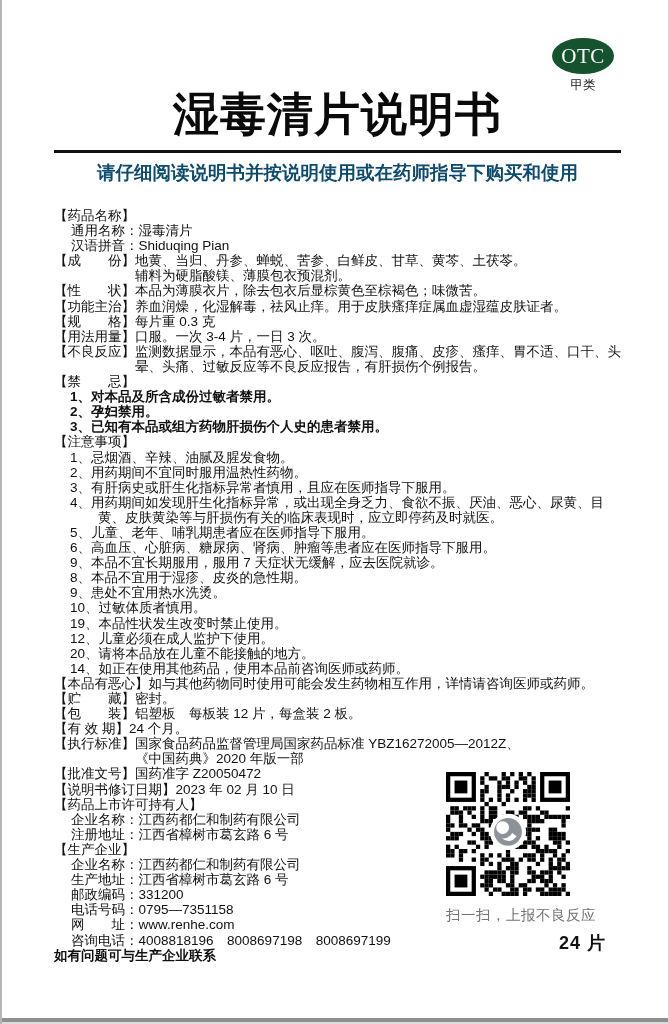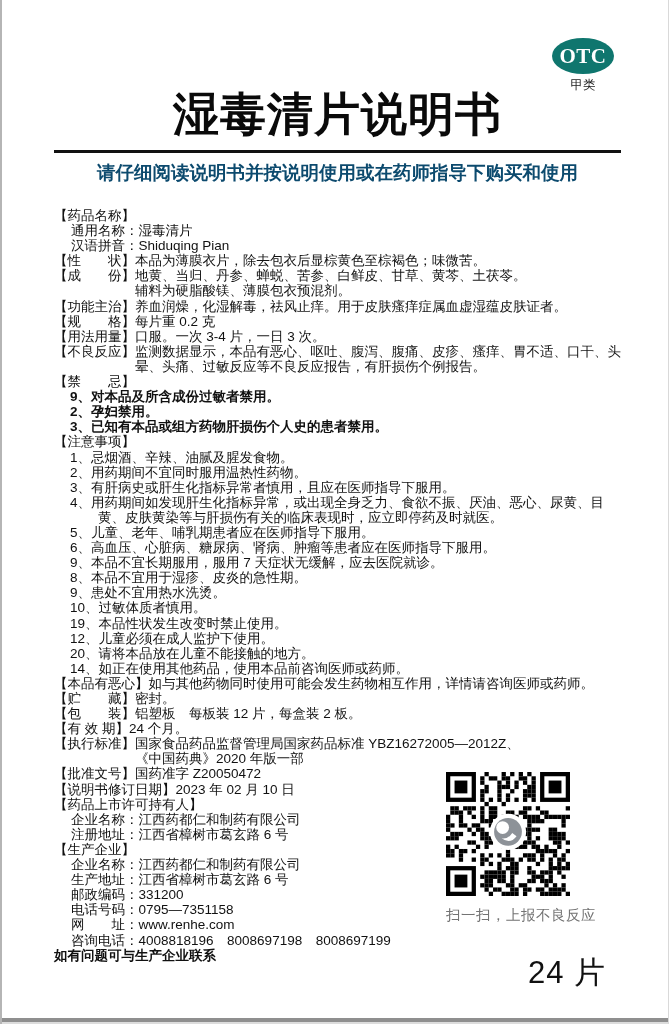--- a/index.html
+++ b/index.html
@@ -15,24 +15,24 @@
     border-right:1px solid #d9d9d9;
   }
   .bottom-edge{position:absolute;left:0;right:0;bottom:2px;height:4px;background:#8f8f8f;}
   .bottom-edge2{position:absolute;left:0;right:0;bottom:0;height:2px;background:#dcdcdc;}
 
   .content{position:absolute;left:52px;top:0;width:567px;}
 
   
   .otc{position:absolute;top:38px;right:2px;width:72px;text-align:center;}
   .otc-badge{
-    width:62px;height:36px;margin:0 auto;background:#0f766e;border-radius:50%;
+    width:62px;height:36px;margin:0 auto;background:#14532d;border-radius:50%;
     color:#fff;display:flex;align-items:center;justify-content:center;
     font-family:"Liberation Serif","DejaVu Serif",serif;
-    font-size:21px;font-weight:700;letter-spacing:.5px;
+    font-size:21px;font-weight:400;letter-spacing:.5px;
   }
   .otc-class{font-size:12.5px;margin-top:3px;color:#1a1a1a;}
 
   .title{
     margin:0;padding-top:84px;text-align:center;
     font-size:46px;line-height:60px;font-weight:700;letter-spacing:1px;color:#0a0a0a;
   }
   .rule{border:none;border-top:3px solid #111;margin:6px 0 0 0;}
   .subtitle{text-align:center;font-size:18.5px;font-weight:700;margin-top:7px;color:#0c4a6e;}
 
@@ -43,21 +43,21 @@
   .sub{margin-left:17px;}
   .item{margin-left:16px;padding-left:28px;text-indent:-28px;}
   .item.b{font-weight:700;}
   .footer-note{font-weight:700;font-size:13.5px;line-height:15.1px;}
 
   
   .qr-wrap{position:absolute;left:444px;top:772px;width:132px;}
   .qr-box{width:124px;height:124px;}
   .qr-caption{font-size:14.5px;margin-top:6px;letter-spacing:.5px;white-space:nowrap;color:#737373;}
 
-  .pack-count{position:absolute;right:62px;top:952px;font-size:31px;font-weight:400;letter-spacing:1px;}
+  .pack-count{position:absolute;right:62px;top:931px;font-size:18px;font-weight:700;letter-spacing:1px;}
 </style>
 </head>
 <body>
 
 <div class="page">
   <div class="content">
 
     <div class="otc">
       <div class="otc-badge">OTC</div>
       <div class="otc-class">甲类</div>
@@ -70,60 +70,60 @@
     <div class="sections">
         <div class="sec">
           <div class="entry">
             <span class="lbl">【药品名称】</span>
           </div>
           <div class="sub">通用名称：湿毒清片</div>
           <div class="sub">汉语拼音：Shiduqing Pian</div>
         </div>
         <div class="sec">
           <div class="entry">
-            <span class="lbl">【性　　状】</span>
-            <span class="txt">本品为薄膜衣片，除去包衣后显棕黄色至棕褐色；味微苦。</span>
-          </div>
-        </div>
-        <div class="sec">
-          <div class="entry">
             <span class="lbl">【成　　份】</span>
             <span class="txt">地黄、当归、丹参、蝉蜕、苦参、白鲜皮、甘草、黄芩、土茯苓。
 辅料为硬脂酸镁、薄膜包衣预混剂。</span>
           </div>
         </div>
         <div class="sec">
           <div class="entry">
+            <span class="lbl">【性　　状】</span>
+            <span class="txt">本品为薄膜衣片，除去包衣后显棕黄色至棕褐色；味微苦。</span>
+          </div>
+        </div>
+        <div class="sec">
+          <div class="entry">
             <span class="lbl">【功能主治】</span>
             <span class="txt">养血润燥，化湿解毒，祛风止痒。用于皮肤瘙痒症属血虚湿蕴皮肤证者。</span>
           </div>
         </div>
         <div class="sec">
           <div class="entry">
             <span class="lbl">【规　　格】</span>
-            <span class="txt">每片重 0.2 克</span>
+            <span class="txt">每片重 0.3 克</span>
           </div>
         </div>
         <div class="sec">
           <div class="entry">
             <span class="lbl">【用法用量】</span>
             <span class="txt">口服。一次 3-4 片，一日 3 次。</span>
           </div>
         </div>
         <div class="sec">
           <div class="entry">
             <span class="lbl">【不良反应】</span>
             <span class="txt">监测数据显示，本品有恶心、呕吐、腹泻、腹痛、皮疹、瘙痒、胃不适、口干、头晕、头痛、过敏反应等不良反应报告，有肝损伤个例报告。</span>
           </div>
         </div>
         <div class="sec">
           <div class="entry">
             <span class="lbl">【禁　　忌】</span>
           </div>
-          <div class="item b">9、对本品及所含成份过敏者禁用。</div>
+          <div class="item b">1、对本品及所含成份过敏者禁用。</div>
           <div class="item b">2、孕妇禁用。</div>
           <div class="item b">3、已知有本品或组方药物肝损伤个人史的患者禁用。</div>
         </div>
         <div class="sec">
           <div class="entry">
             <span class="lbl">【注意事项】</span>
           </div>
           <div class="item">1、忌烟酒、辛辣、油腻及腥发食物。</div>
           <div class="item">2、用药期间不宜同时服用温热性药物。</div>
           <div class="item">3、有肝病史或肝生化指标异常者慎用，且应在医师指导下服用。</div>

